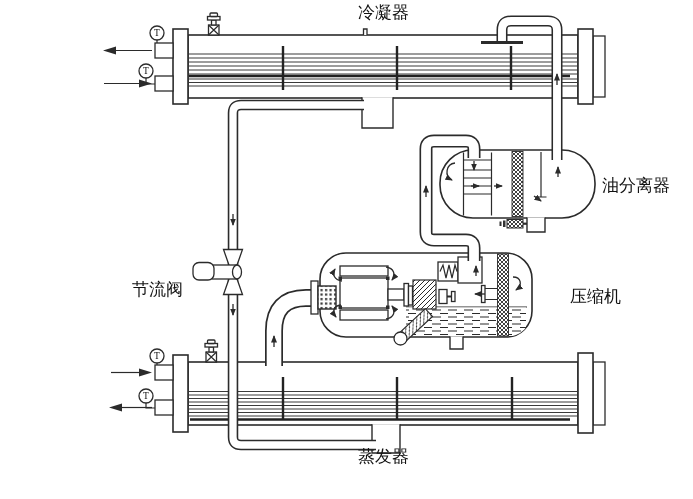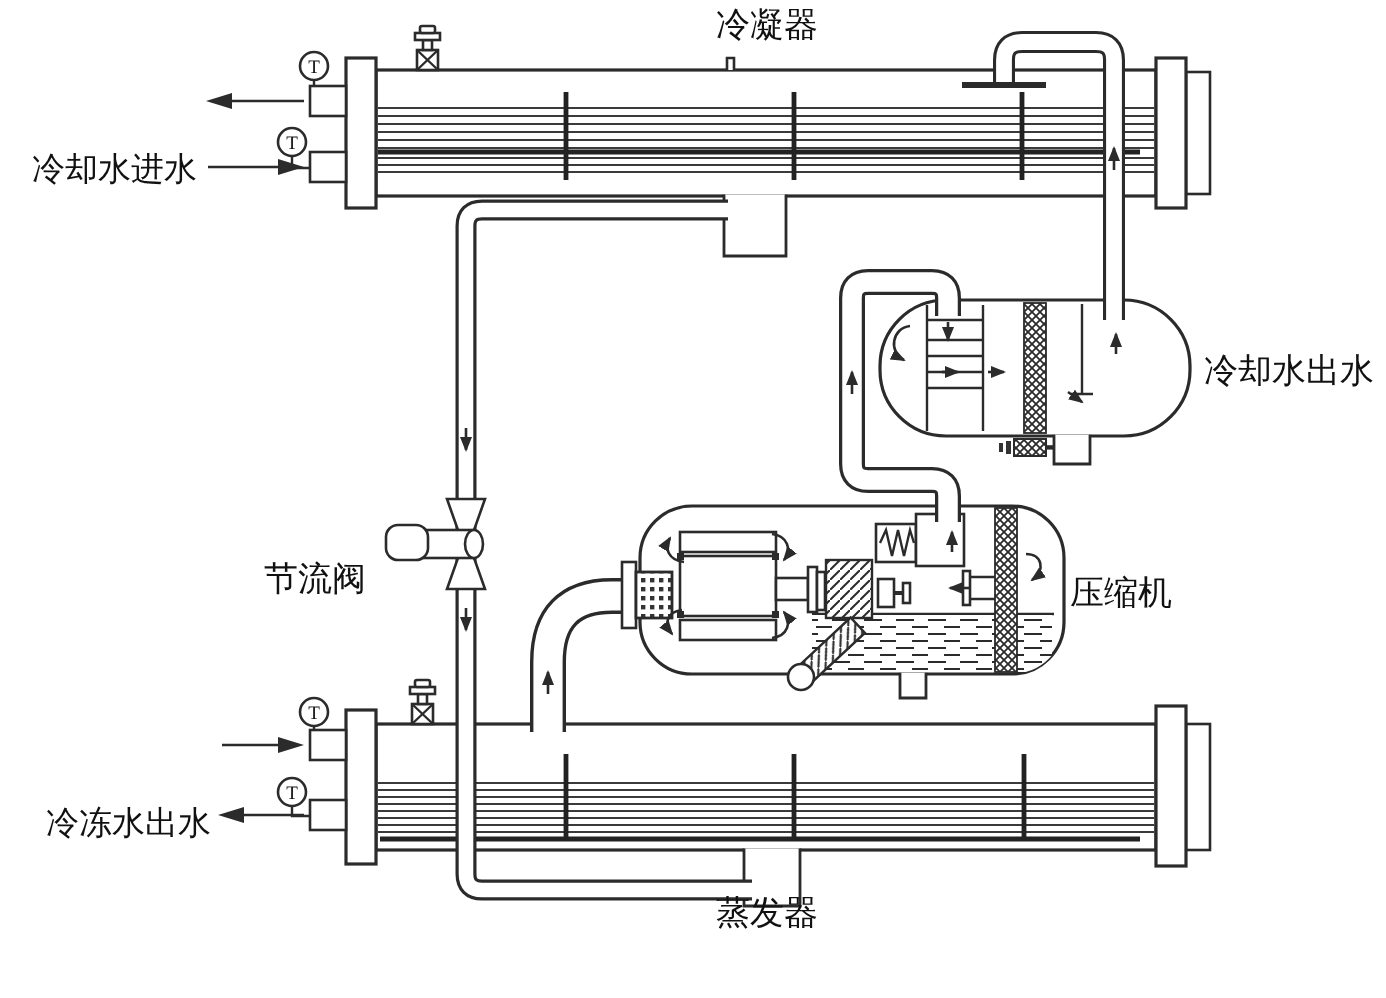--- a/index.html
+++ b/index.html
@@ -198,19 +198,17 @@
     <path class="l" stroke-width="1.3" d="M104,83.5 H139"></path>
     <polygon points="139,79.5 139,87.5 152,83.5" fill="#2b2b2b"></polygon>
     <path class="l" stroke-width="1.3" d="M111,372.5 H139"></path>
     <polygon points="139,368.5 139,376.5 152,372.5" fill="#2b2b2b"></polygon>
     <path class="l" stroke-width="1.3" d="M152,407.5 H122"></path>
     <polygon points="122,403.5 122,411.5 109,407.5" fill="#2b2b2b"></polygon>
   </g>
 </svg>
 
   <div class="lbl" style="left:358px;top:4px;">冷凝器</div>
-  <div class="lbl" style="left:602px;top:177px;">冷却水出水</div>
-  <div class="lbl" style="left:535px;top:288px;">压缩机</div>
+  <div class="lbl" style="left:602px;top:177px;">油分离器</div>
+  <div class="lbl" style="left:570px;top:288px;">压缩机</div>
   <div class="lbl" style="left:132px;top:281px;">节流阀</div>
   <div class="lbl" style="left:358px;top:448px;">蒸发器</div>
-  <div class="lbl lbl-s" style="left:16px;top:76px;">冷却水进水</div>
-  <div class="lbl lbl-s" style="left:23px;top:403px;">冷冻水出水</div>
 </div>
 
 </body></html>

